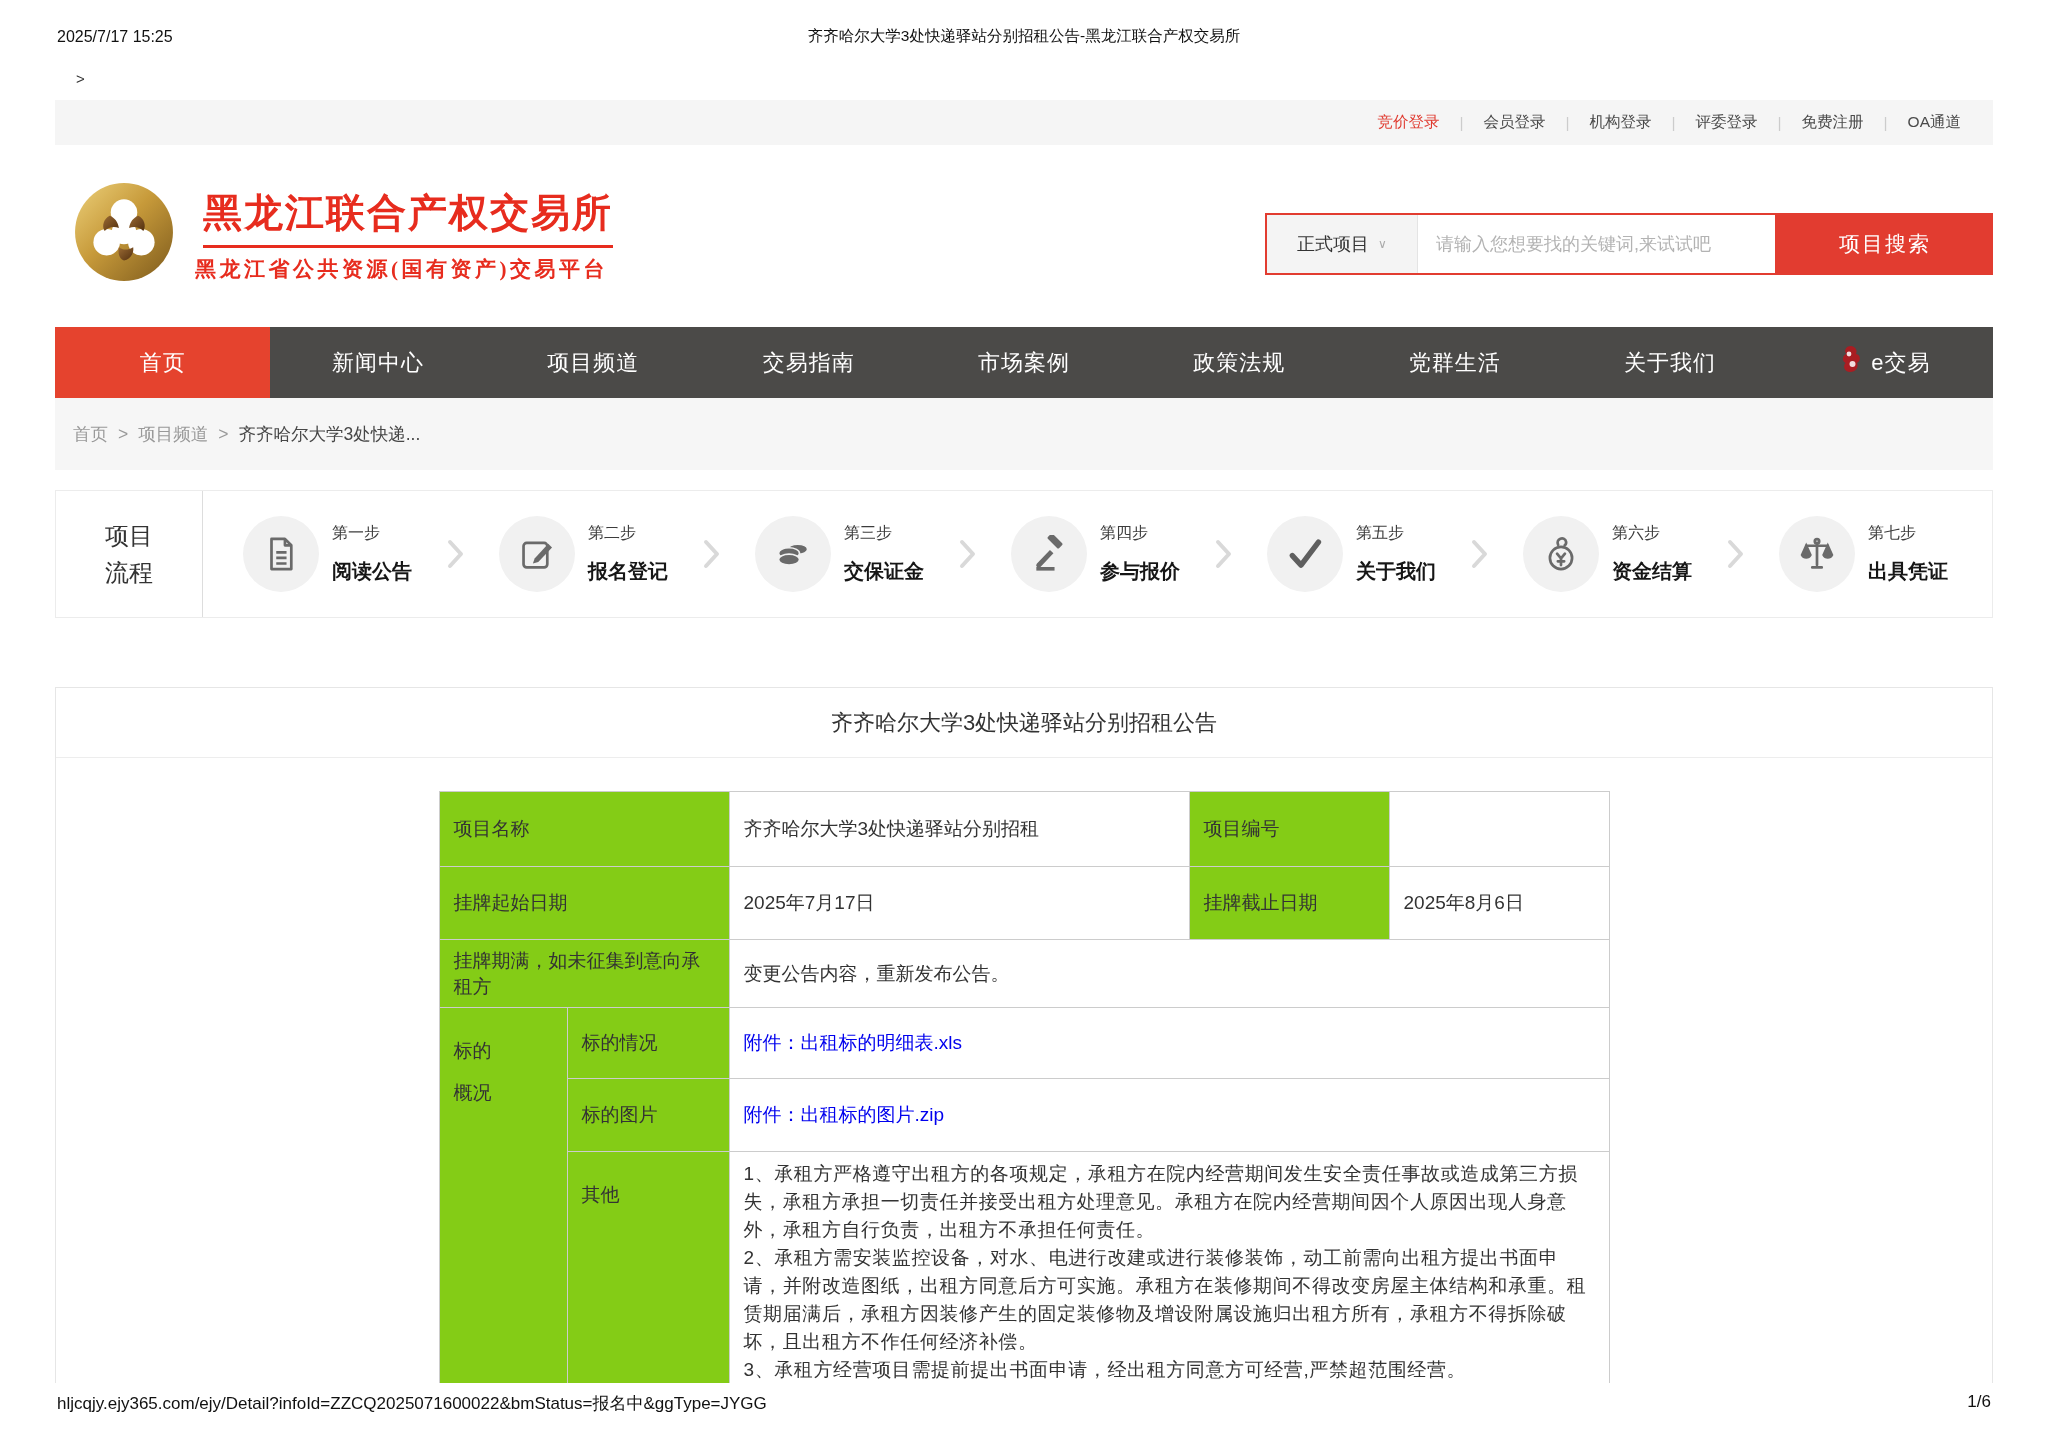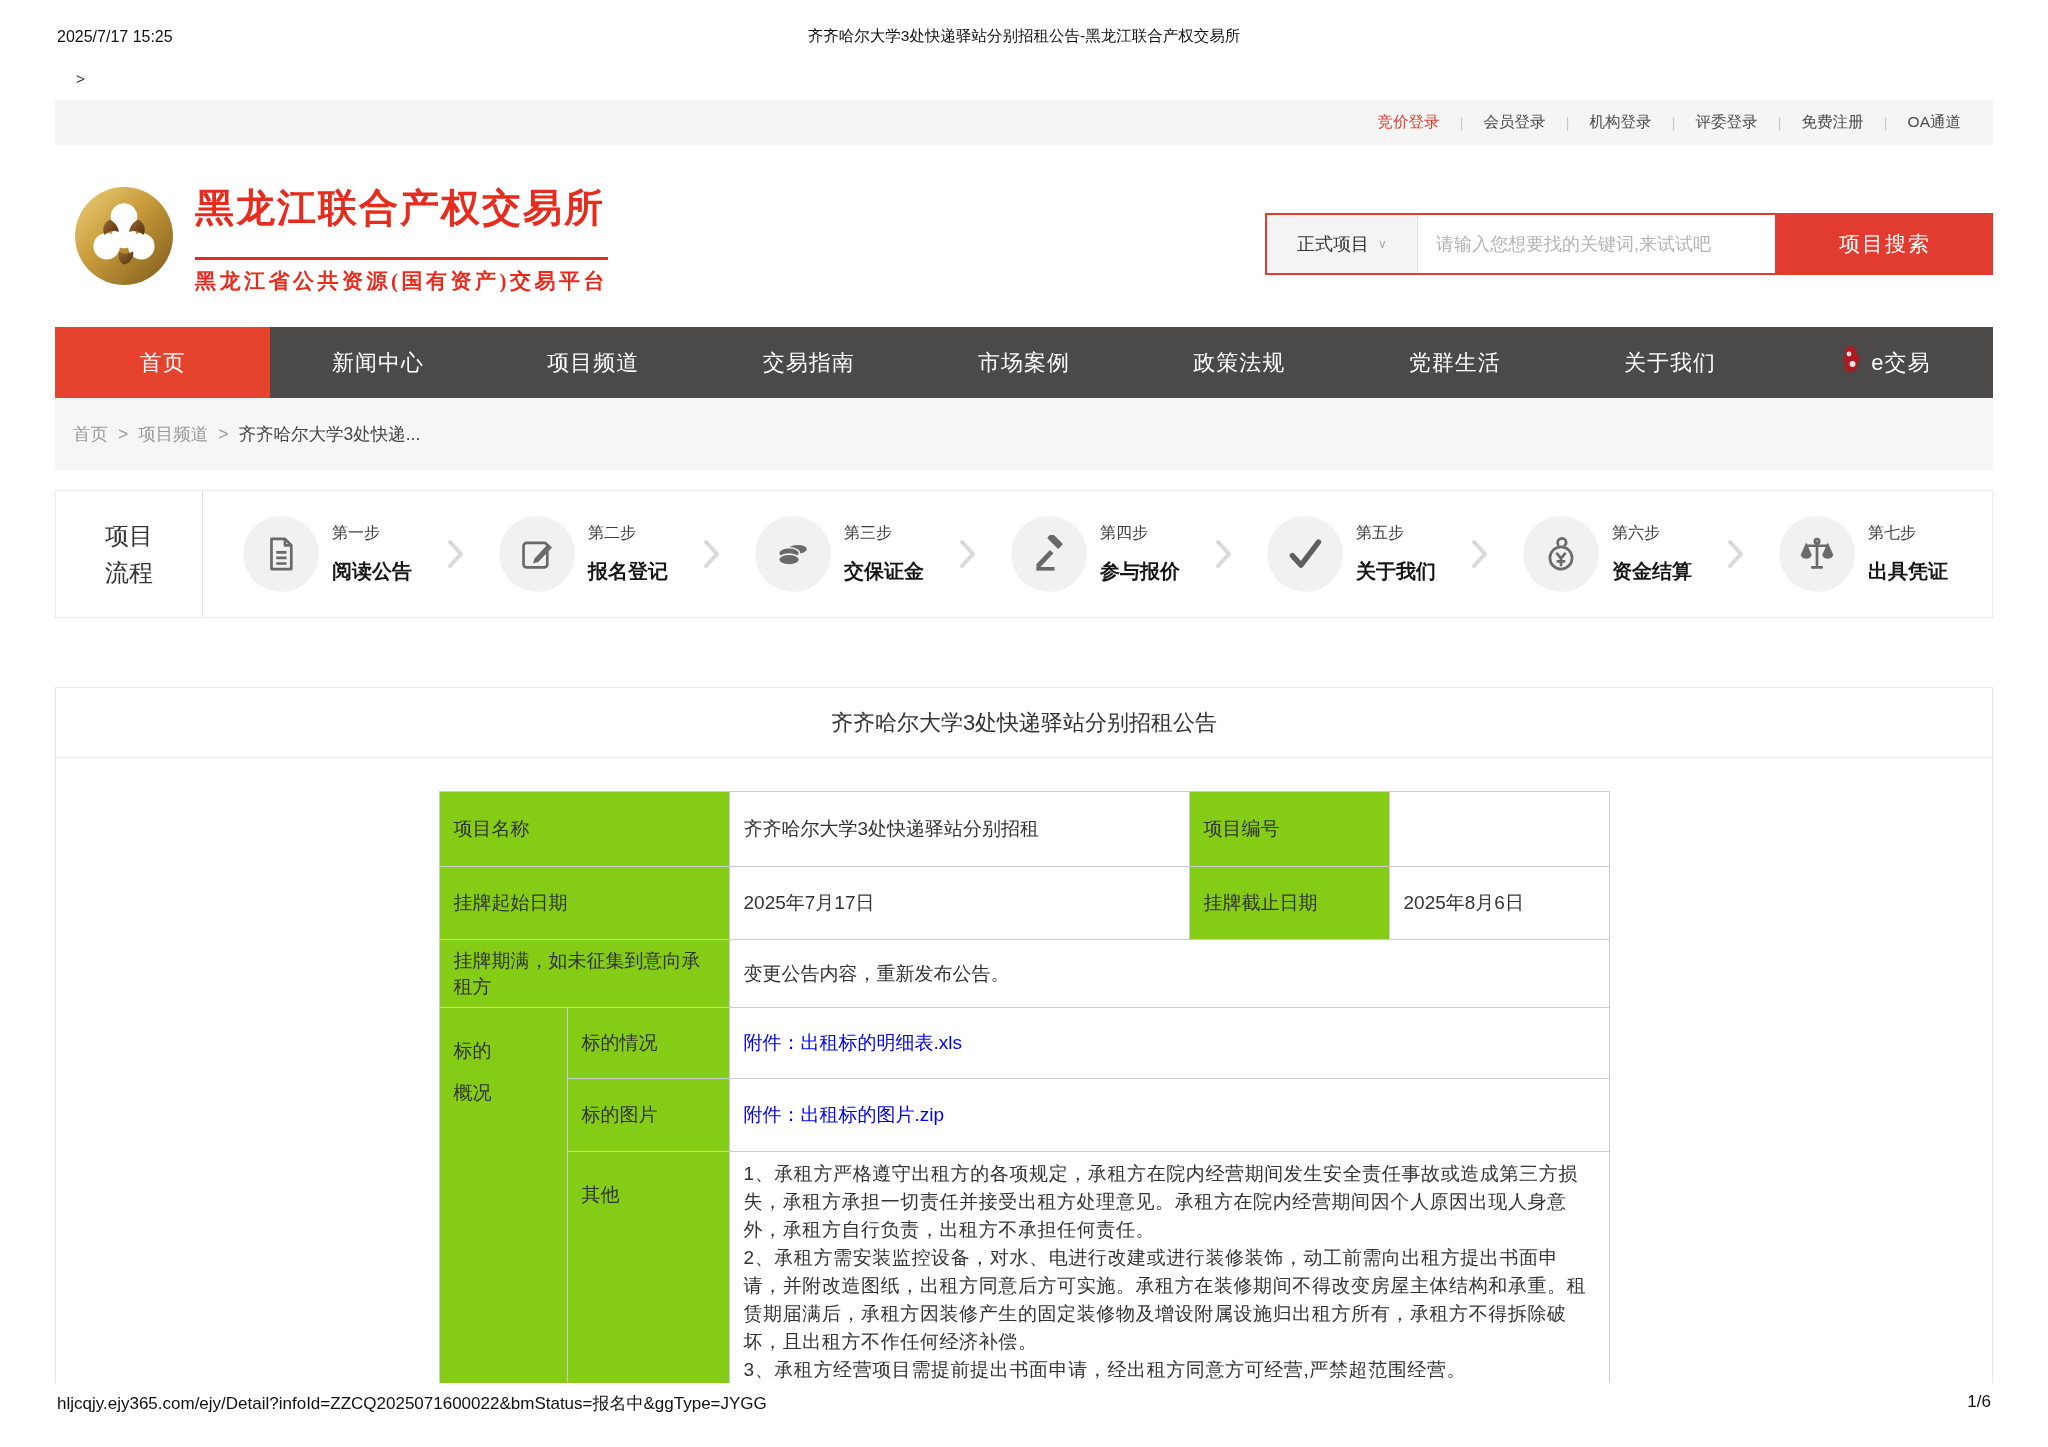--- a/index.html
+++ b/index.html
@@ -21,21 +21,21 @@
   .utility{height:45px;background:#f5f5f5;display:flex;justify-content:flex-end;align-items:center;
            padding-right:12px;box-sizing:border-box;font-size:15.5px;color:#4a4a4a;}
   .u-link{padding:0 20px;cursor:pointer;white-space:nowrap;}
   .u-link.hl{color:#e03a2f;}
   .u-sep{color:#ccc;}
 
   
   .header{height:182px;position:relative;background:#fff;}
   .logo{position:absolute;left:18px;top:36px;display:flex;align-items:center;gap:20px;cursor:pointer;}
   .logo-text .lt{font-size:39px;font-weight:bold;color:#e72c1e;letter-spacing:2px;
-                 border-bottom:3px solid #e72c1e;padding-bottom:22px;}
+                 border-bottom:3px solid #e72c1e;padding-bottom:5px;margin-left:8px;}
   .logo-text .ls{font-size:21px;color:#e72c1e;margin-top:7px;letter-spacing:3.5px;font-weight:bold;
                  font-family:"Liberation Serif","DejaVu Serif",serif;}
   .search{position:absolute;right:0;top:68px;display:flex;height:62px;}
   .search-box{display:flex;border:2px solid #e23c30;box-sizing:border-box;width:512px;background:#fff;}
   .search-cat{width:150px;background:#f4f4f4;display:flex;align-items:center;justify-content:center;
               gap:9px;font-size:18px;color:#333;border-right:1px solid #e4e4e4;cursor:pointer;}
   .caret{color:#aaa;font-size:12px;}
   .search-input{flex:1;border:none;outline:none;font-size:18px;padding:0 6px 0 18px;color:#b91c1c;background:#fff;}
   .search-input::placeholder{color:#b3b3b3;}
   .search-btn{width:216px;background:#e23c30;color:#fff;font-size:21px;border:none;cursor:pointer;

